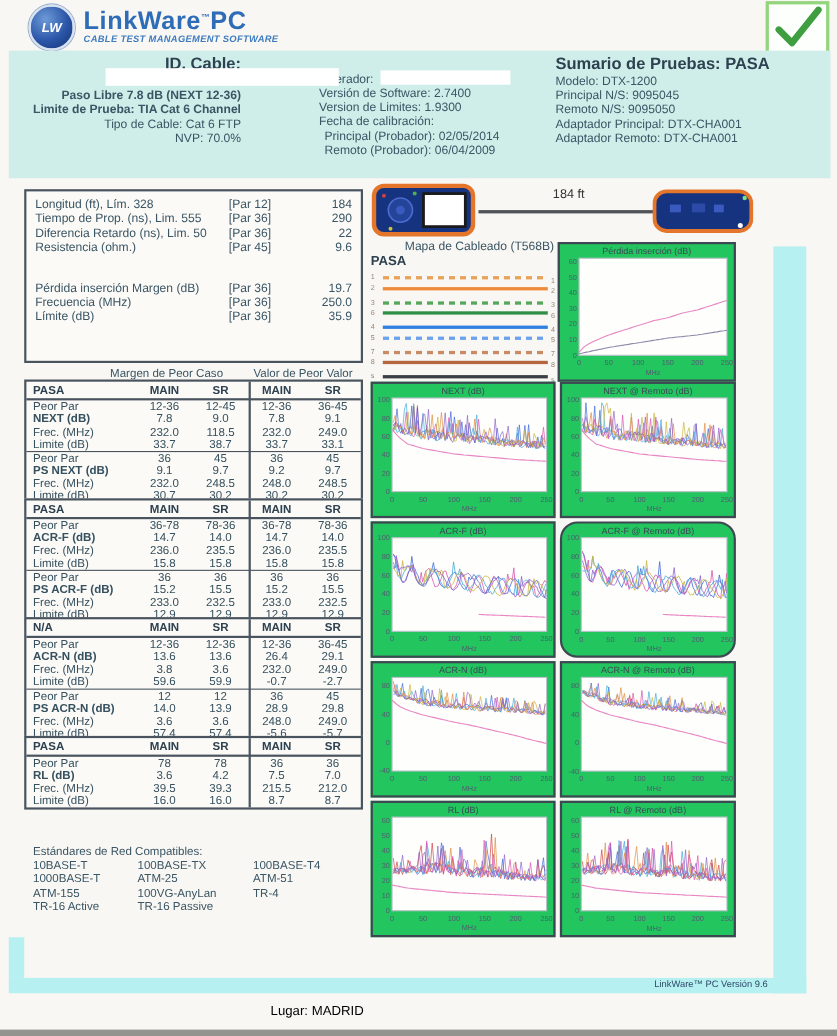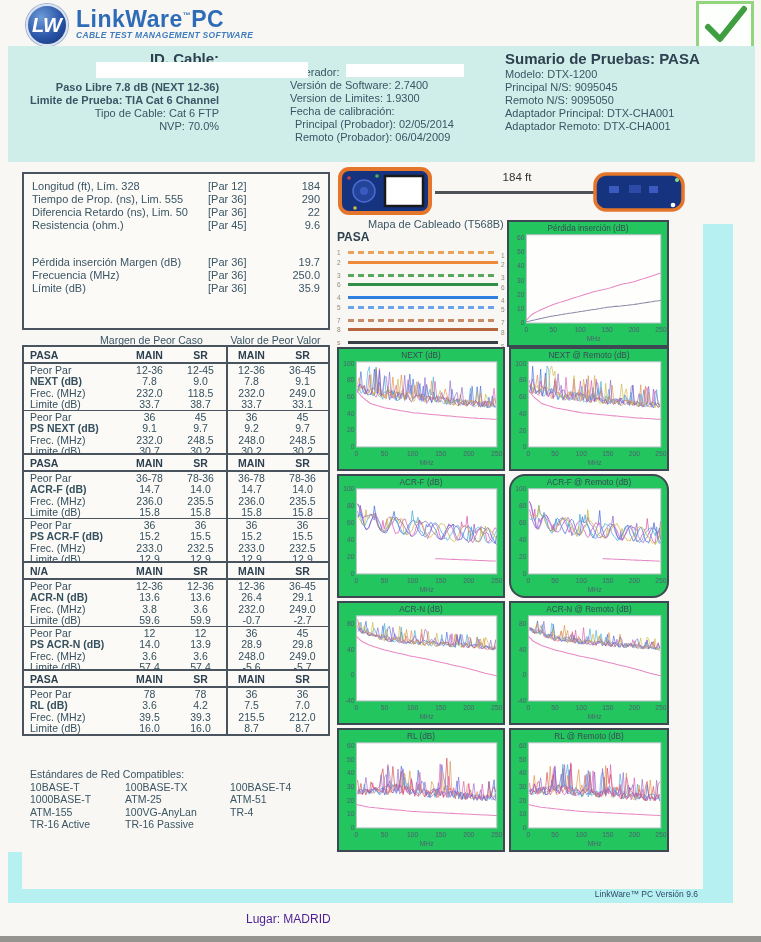--- a/index.html
+++ b/index.html
@@ -5,21 +5,21 @@
   html,body{margin:0;padding:0;background:#e8e7e3;}
   #paper{position:relative;width:761px;height:942px;background:#f8f7f3;overflow:hidden;
          font-family:"Liberation Sans",sans-serif;color:#3a5564;}
   .abs{position:absolute;}
 
   
   .logo{left:26px;top:4px;display:flex;gap:8px;align-items:flex-start;}
   .lw-badge{width:38px;height:38px;border-radius:50%;
     background:radial-gradient(circle at 35% 30%,#6d9bd8 0%,#2b55a8 55%,#123271 100%);
     border:2px solid #d8e2f0;box-shadow:0 0 0 1px #9ab0d0;
-    color:#fff;font-weight:bold;font-style:italic;font-size:20px;
+    color:#fff;font-weight:bold;font-style:italic;font-size:12px;
     display:flex;align-items:center;justify-content:center;}
   .logo-title{font-size:23px;font-weight:bold;color:#2f6cb8;letter-spacing:.5px;line-height:24px;}
   .logo-title .tm{font-size:8px;vertical-align:super;}
   .logo-sub{font-size:8.5px;font-style:italic;font-weight:bold;color:#3f7cc0;letter-spacing:.3px;margin-top:-1px;}
 
   
   .check-frame{left:696px;top:1px;width:52px;height:44px;border:3px solid #93d47f;background:#fdfffd;}
 
   
   .band{left:8px;top:46px;width:747px;height:116px;background:#cfeeea;}
@@ -93,21 +93,21 @@
   .tick{font-size:6.5px;fill:#4f6170;}
   .ctitle{font-size:8px;fill:#3a4a55;}
 
   
   .strip-r{left:703px;top:224px;width:30px;height:679px;background:#b6f0f1;}
   .strip-b{left:8px;top:889px;width:725px;height:14px;background:#b6f0f1;}
   .strip-lc{left:8px;top:852px;width:14px;height:37px;background:#b6f0f1;}
   .version{left:430px;top:889px;width:268px;text-align:right;font-size:8.5px;color:#2e4a68;z-index:5;}
 
   
-  .lugar{left:246px;top:912px;font-size:12px;color:#4c1d95;}
+  .lugar{left:246px;top:912px;font-size:12px;color:#000000;}
   .fluke{left:478px;top:903px;font-size:34px;font-style:italic;font-weight:bold;letter-spacing:3px;
          color:#f8f7f3;-webkit-text-stroke:2.5px #3a4047;}
   .bottom-edge{left:0;top:936px;width:761px;height:6px;background:#96948f;}
 </style>
 </head>
 <body>
 
 <div id="paper">
 
   <div class="abs logo">

